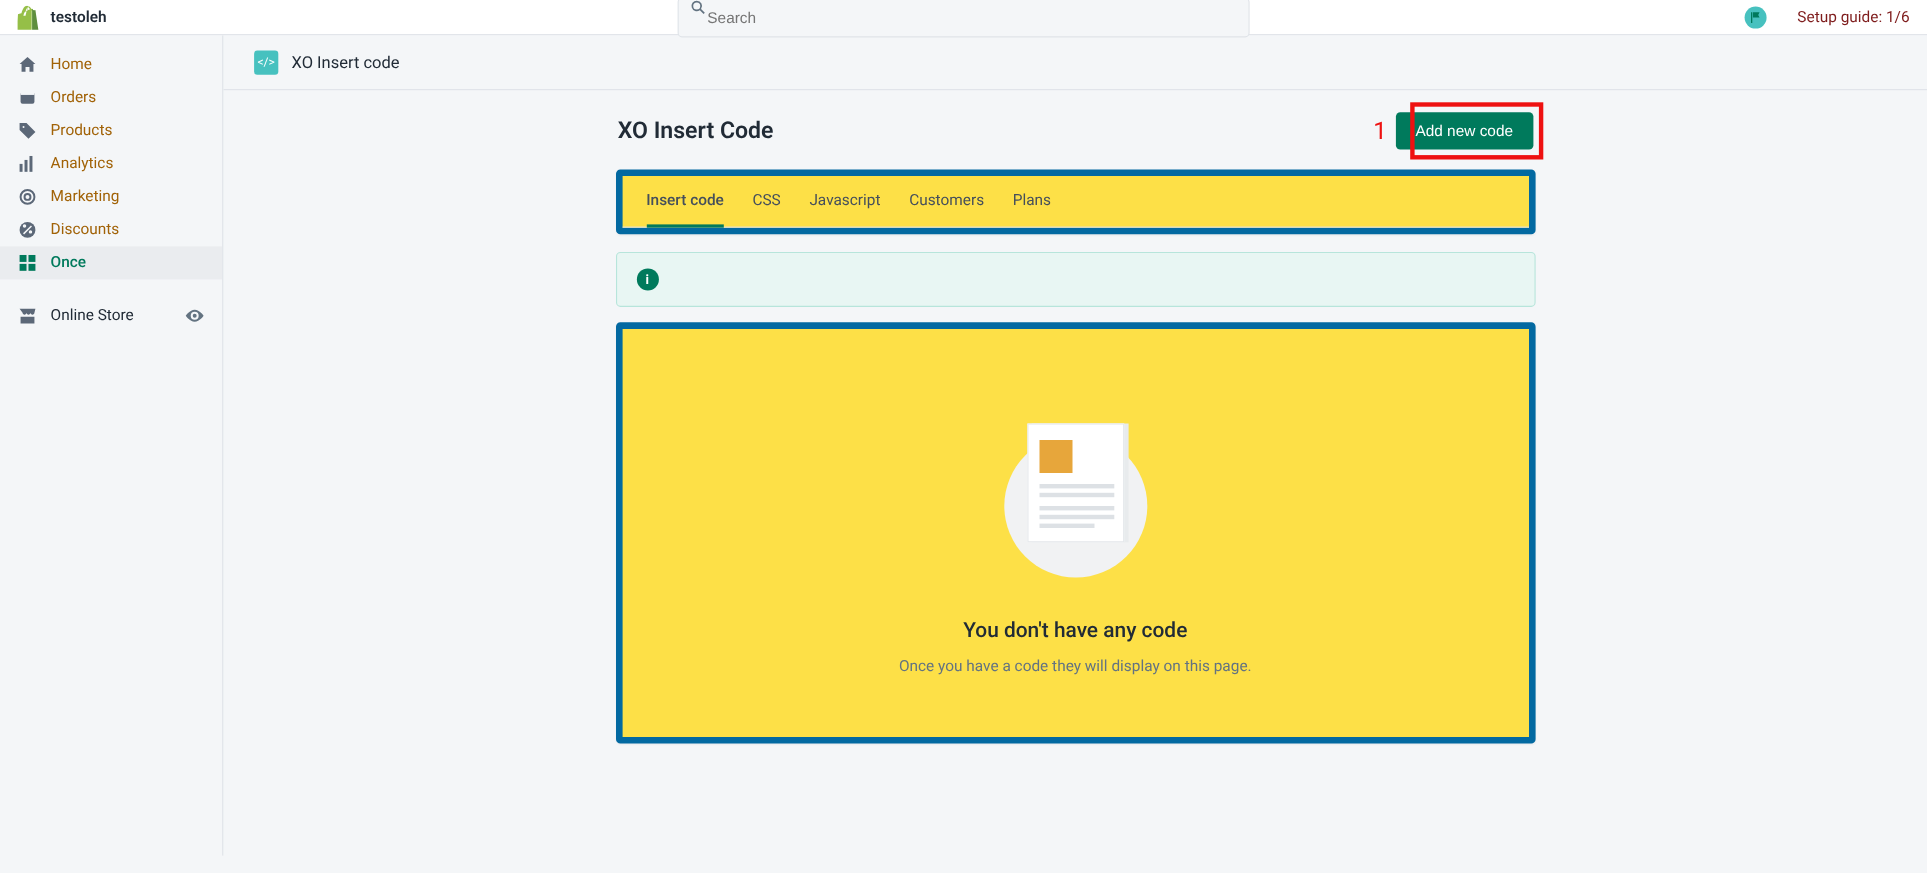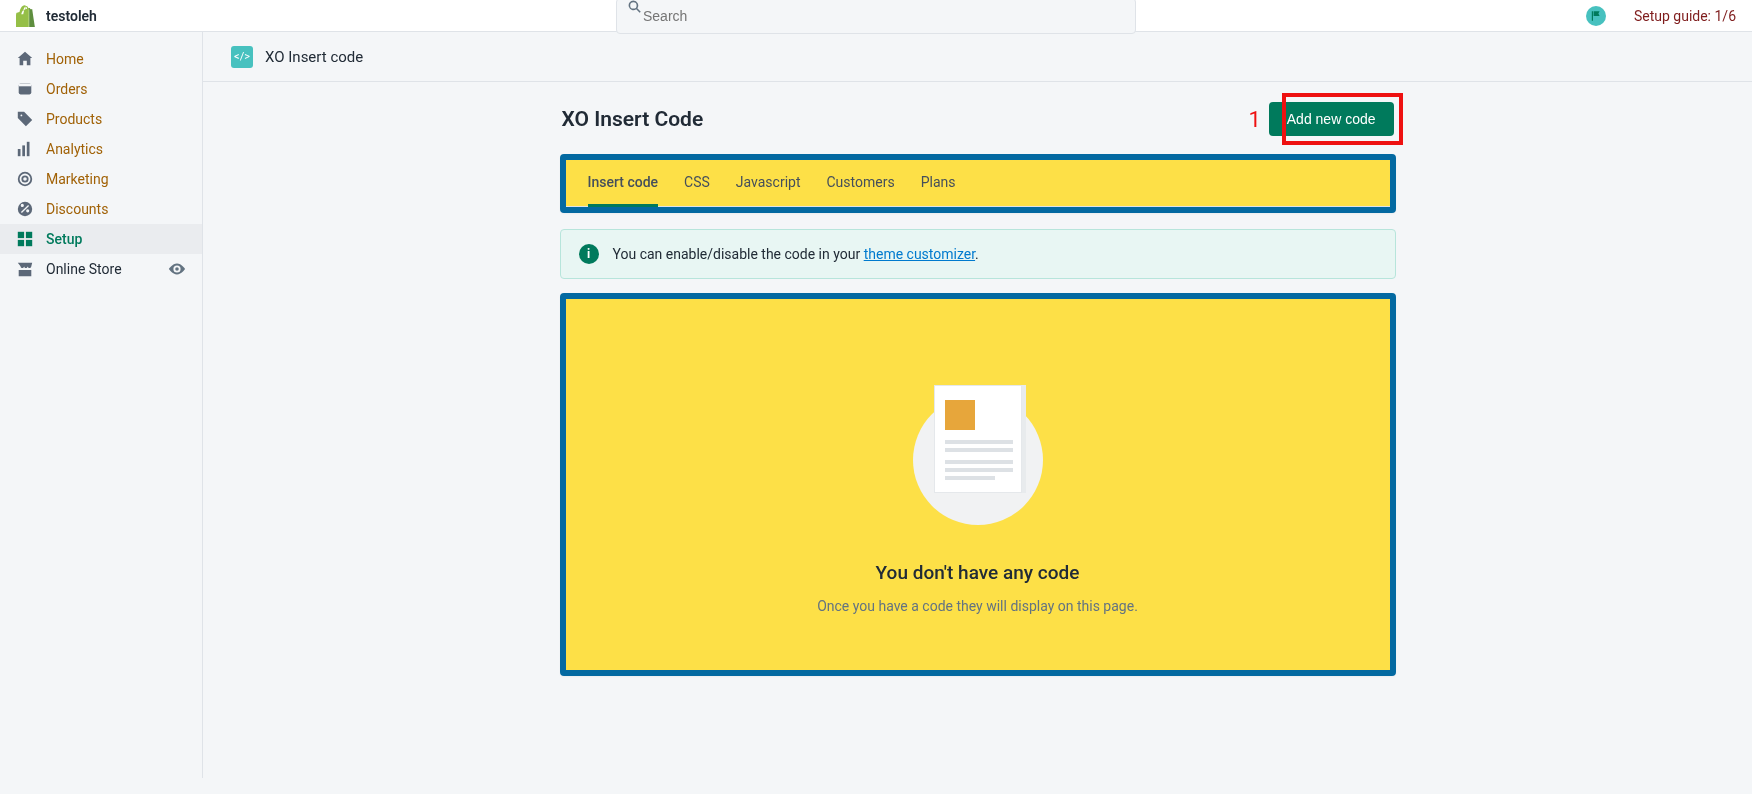--- a/index.html
+++ b/index.html
@@ -17,21 +17,21 @@
 .setup-guide { font-size: 14px; color: #7f1d1d; margin-left: 20px; }
 
 .layout { display: flex; height: calc(100vh - 48px); }
 .sidebar { width: 202px; background: #f4f6f8; padding: 12px 0; }
 .nav-item { display: flex; align-items: center; gap: 12px; padding: 6px 16px; color: #a16207; cursor: pointer; font-size: 14px; }
 .nav-item.active { background: #eaecef; color: #007a5c; font-weight: 500; }
 .nav-item .icon { width: 18px; height: 18px; color: #5c6878; display: flex; align-items: center; justify-content: center; }
 .nav-item.active .icon { color: #007a5c; }
 .sales-channels { display: flex; align-items: center; justify-content: space-between; padding: 16px 16px 8px 10px; color: #637381; font-size: 13px; }
 .sales-channels .add-icon { width: 16px; height: 16px; color: #637381; cursor: pointer; }
-.channel-item { display: flex; align-items: center; justify-content: space-between; padding: 6px 16px; cursor: pointer; }
+.channel-item { display: flex; align-items: center; justify-content: space-between; padding: 6px 16px; cursor: pointer; margin-top: 18px; }
 .channel-left { display: flex; align-items: center; gap: 12px; }
 .channel-item .icon { width: 18px; height: 18px; color: #5c6878; }
 .eye-icon { width: 18px; height: 18px; color: #637381; }
 
 .main { flex: 1; background: #f4f6f8; overflow: auto; border-left: 1px solid #dfe3e8; }
 .app-header { height: 50px; border-bottom: 1px solid #dfe3e8; display: flex; align-items: center; padding: 0 28px; gap: 12px; }
 .app-icon { width: 22px; height: 22px; background: #47c1bf; border-radius: 3px; display: flex; align-items: center; justify-content: center; color: #fff; font-size: 11px; }
 .app-name { font-size: 15px; color: #212b36; }
 
 .content { max-width: 836px; margin: 0 auto; padding: 20px 0 40px; }
@@ -150,21 +150,21 @@
     </div>
     <div class="nav-item active">
       <span class="icon">
           <svg width="18" height="18" viewBox="0 0 20 20" fill="currentColor">
             <rect x="2" y="2" width="7" height="7"></rect>
             <rect x="11" y="2" width="7" height="7"></rect>
             <rect x="2" y="11" width="7" height="7"></rect>
             <rect x="11" y="11" width="7" height="7"></rect>
           </svg>
         </span>
-      <span>Setup</span>
+      <span>Once</span>
     </div>
 
     <div class="channel-item">
       <div class="channel-left">
         <span class="icon"><svg width="18" height="18" viewBox="0 0 20 20" fill="currentColor">
               <path d="M2 3h16l-1 4c0 1-1 2-2 2s-2-1-2-2c0 1-1 2-2 2s-2-1-2-2c0 1-1 2-2 2s-2-1-2-2L2 3zm1 8h14v7H3v-7z"></path>
             </svg></span>
         <span>Online Store</span>
       </div>
       <svg class="eye-icon" viewBox="0 0 20 20" fill="currentColor">
@@ -194,23 +194,20 @@
           <div class="tab active">Insert code</div>
           <div class="tab">CSS</div>
           <div class="tab">Javascript</div>
           <div class="tab">Customers</div>
           <div class="tab">Plans</div>
         </div>
       </div>
 
       <div class="info-banner">
         <div class="info-icon">i</div>
-        <div class="info-text">
-          <span>You can enable/disable the code in your </span><a href="#">theme customizer</a><span>.</span>
-        </div>
       </div>
 
       <div class="card list-card">
 
         <div class="empty-state">
           <div class="doc-illustration">
             <div class="doc-circle"></div>
             <div class="doc-page">
               <div class="doc-square"></div>
               <div class="doc-line" style="top:54px;width:68px"></div>

